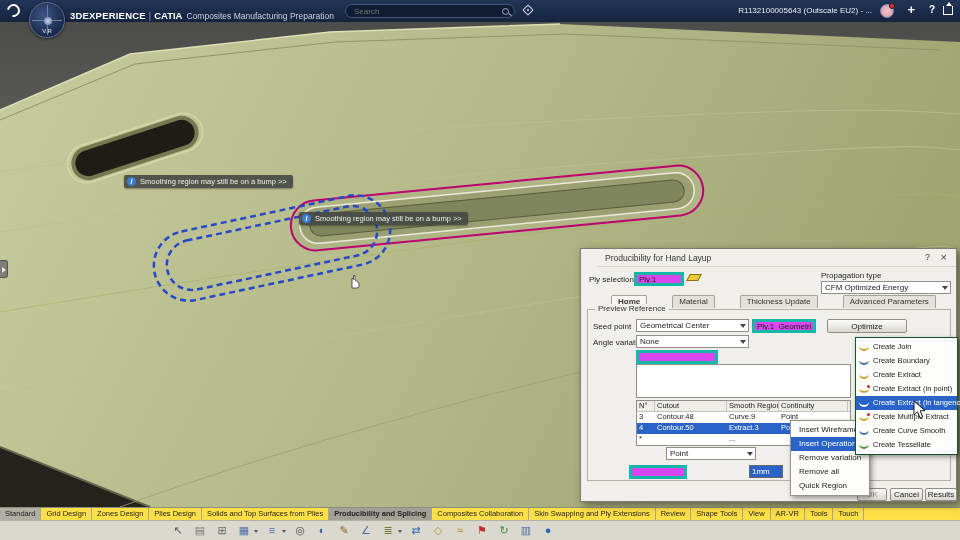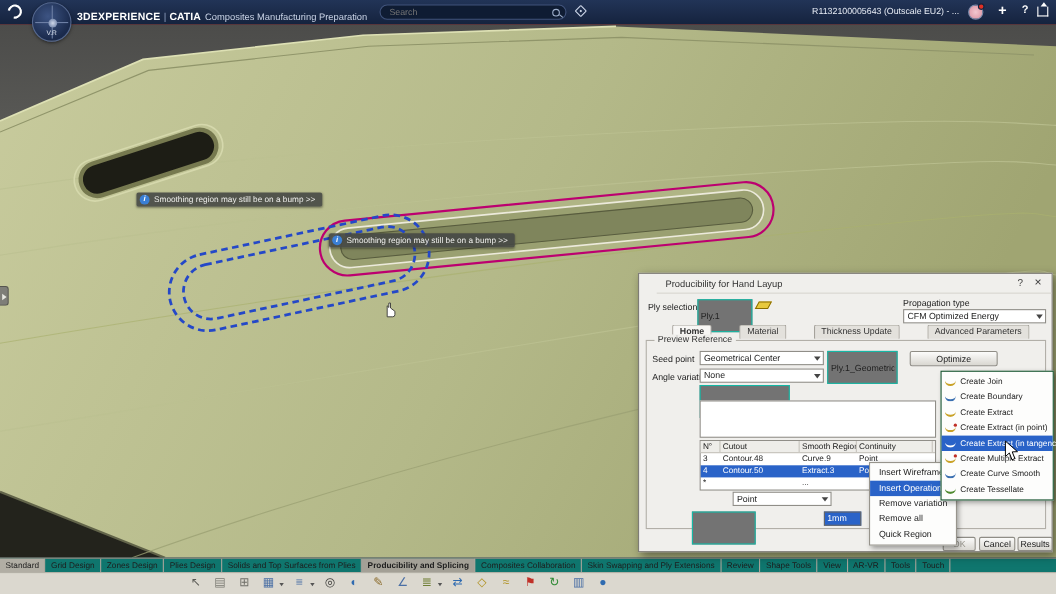--- a/index.html
+++ b/index.html
@@ -68,22 +68,22 @@
   .handcur { position:absolute; left:348px; top:252px; z-index:12; }
 
   
   .dialog { position:absolute; left:580px; top:248px; width:377px; height:254px; background:#f0efec;
     border:1px solid #7e7c76; box-shadow:3px 3px 8px rgba(0,0,0,.45); z-index:22; font-size:8px; color:#222; }
   .dtitle { position:absolute; left:16px; top:0; right:0; height:18px; border-bottom:1px solid #d8d6d0; }
   .dtitle .ttxt { position:absolute; left:8px; top:4px; font-size:8.5px; color:#333; }
   .dhelp { position:absolute; right:26px; top:3px; font-size:9px; color:#444; }
   .dclose { position:absolute; right:9px; top:2px; font-size:11px; color:#444; }
   .lab { position:absolute; white-space:nowrap; }
-  .field { position:absolute; height:13px; background:#737373; border:1px solid #14b8a6; font-size:8px;
-    padding:14px 2px; font-family:inherit; color:#222; }
+  .field { position:absolute; height:13px; background:#d946ef; border:3px solid #14b8a6; font-size:8px;
+    padding:4px 2px; font-family:inherit; color:#222; }
   .combo { position:absolute; height:13px; background:#fff; border:1px solid #908e88; line-height:11px;
     padding:0 12px 0 3px; white-space:nowrap; overflow:hidden; }
   .caret { position:absolute; right:2px; top:4px; width:0; height:0;
     border-left:3px solid transparent; border-right:3px solid transparent; border-top:4px solid #444; }
   .ply-icon { position:absolute; left:106px; top:23px; width:15px; height:11px; }
   .ply-icon i { position:absolute; left:1px; top:2px; width:12px; height:7px; background:#e8c93e;
     border:1px solid #8a6d00; transform:skewX(-28deg); display:block; }
   .dtabs { position:absolute; left:6px; top:46px; white-space:nowrap; }
   .dtab { display:inline-block; padding:0 6px; font-size:8px; line-height:12px; background:#e3e1dc;
     border:1px solid #a5a29b; border-bottom:none; border-radius:2px 2px 0 0; margin-right:1px; color:#333;margin-left:24px; }
@@ -123,21 +123,21 @@
     white-space:nowrap; color:#222; }
   .sitem.hl { background:#2a63c8; color:#fff; }
   .si { position:absolute; left:3px; top:3px; width:10px; height:8px; }
   .si::before { content:""; position:absolute; inset:0; border-bottom:2px solid #c9a227; border-radius:0 0 9px 9px; }
   .si.blue::before { border-bottom-color:#3a6fb0; }
   .si.green::before { border-bottom-color:#4f8a2f; }
   .si.dot::after { content:""; position:absolute; right:-1px; top:0; width:3px; height:3px; border-radius:50%; background:#c03028; }
   .sitem.hl .si::before { border-bottom-color:#fff; }
 
   
-  .rtabs { position:absolute; left:0; top:507px; width:960px; height:18px; background:#0f766e;
+  .rtabs { position:absolute; left:0; top:507px; width:960px; height:18px; background:#fde047;
     border-top:1px solid #8e8b81; display:flex; z-index:18; }
   .rtab { padding:0 5px; font-size:7.5px; line-height:12px; color:#1d1d1d; border-right:1px solid #a8a59b; white-space:nowrap; }
   .rtab.first { background:#b1aea4; }
   .rtab.active { background:#a3a096; font-weight:bold; }
   .irow { position:absolute; left:0; top:520px; width:960px; height:20px; background:#dbd8cf;
     border-top:1px solid #b4b1a7; z-index:18; }
   .ticons { position:absolute; left:170px; top:0; height:20px; display:flex; gap:6px; align-items:center; }
   .ticon { width:16px; height:16px; font-size:11px; line-height:15px; text-align:center; }
   .tcaret { width:0; height:0; border-left:2.5px solid transparent; border-right:2.5px solid transparent;
     border-top:3px solid #555; margin-left:-4px; }

